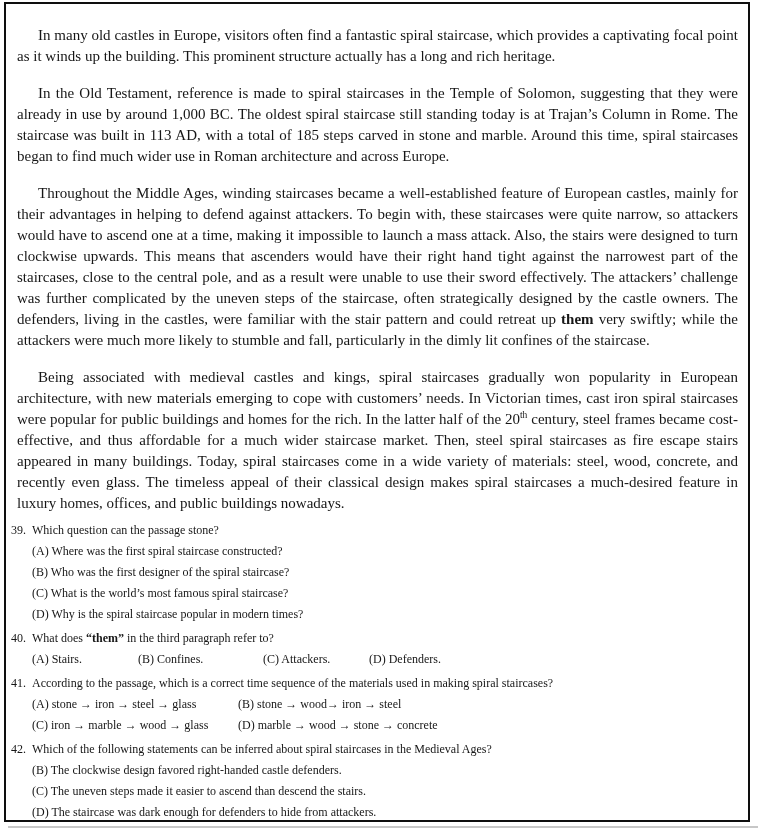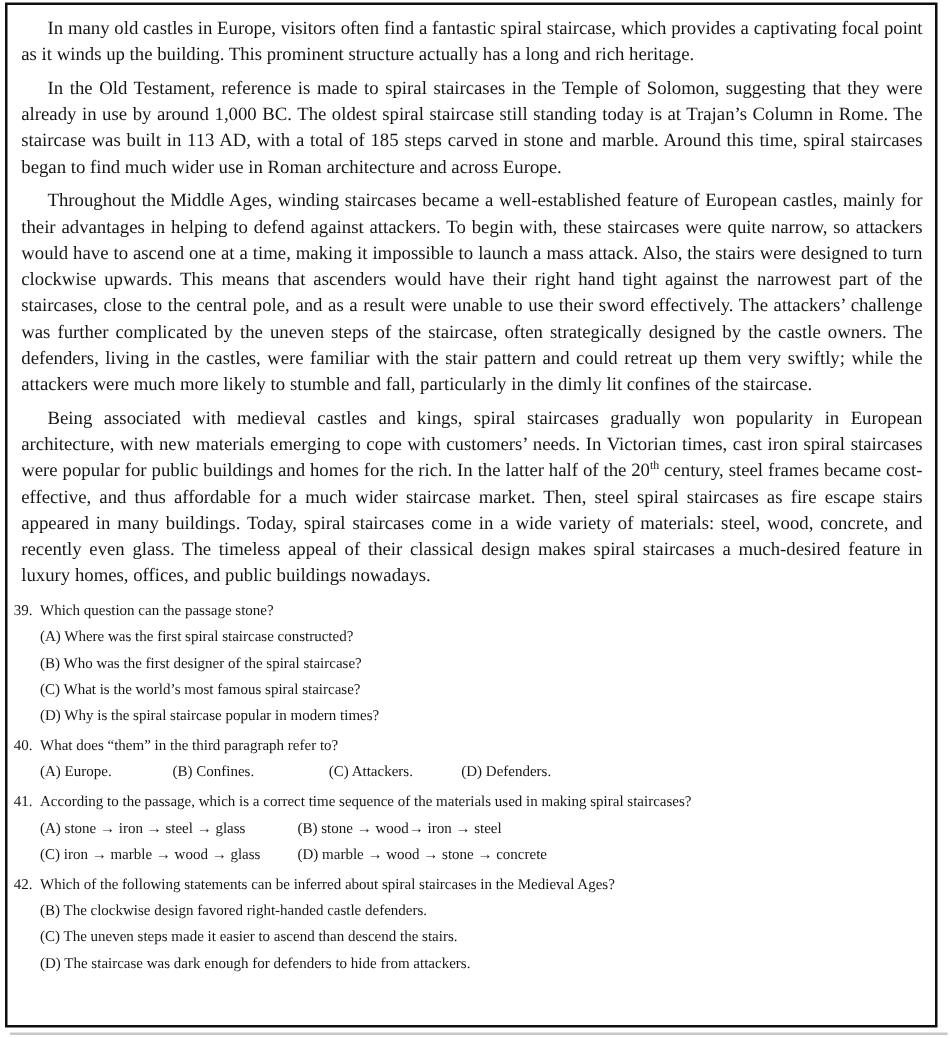--- a/index.html
+++ b/index.html
@@ -27,27 +27,27 @@
   }
   .bottom-rule {
     position: absolute;
     left: 8px;
     right: 2px;
     top: 826px;
     height: 2px;
     background: #c7c7c7;
   }
   .passage p.para {
-    margin: 4px 0 6px 0;
+    margin: 16px 0 6px 0;
     font-size: 15px;
     line-height: 21px;
     text-align: justify;
     text-indent: 21px;
   }
-  .b { font-weight: normal; }
+  .b { font-weight: bold; }
   sup {
     font-size: 9.5px;
     vertical-align: super;
     line-height: 0;
   }
   .question {
     margin: 3px 0 0 -6px;
     font-size: 12px;
     line-height: 21px;
   }
@@ -93,21 +93,21 @@
         <div class="option">(D) Why is the spiral staircase popular in modern times?</div>
       </div>
     </div>
 
     <div class="question">
       <div class="q-head">
         <span class="q-num">40.</span>
         <span class="q-prompt"><span>What does </span><span class="b">“them”</span><span> in the third paragraph refer to?</span></span>
       </div>
       <div class="options-inline">
-        <span class="option">(A) Europe.</span>
+        <span class="option">(A) Stairs.</span>
         <span class="option">(B) Confines.</span>
         <span class="option">(C) Attackers.</span>
         <span class="option">(D) Defenders.</span>
       </div>
     </div>
 
     <div class="question">
       <div class="q-head">
         <span class="q-num">41.</span>
         <span class="q-prompt prompt-narrow"><span>According to the passage, which is a correct time sequence of the materials used in making spiral staircases?</span></span>

